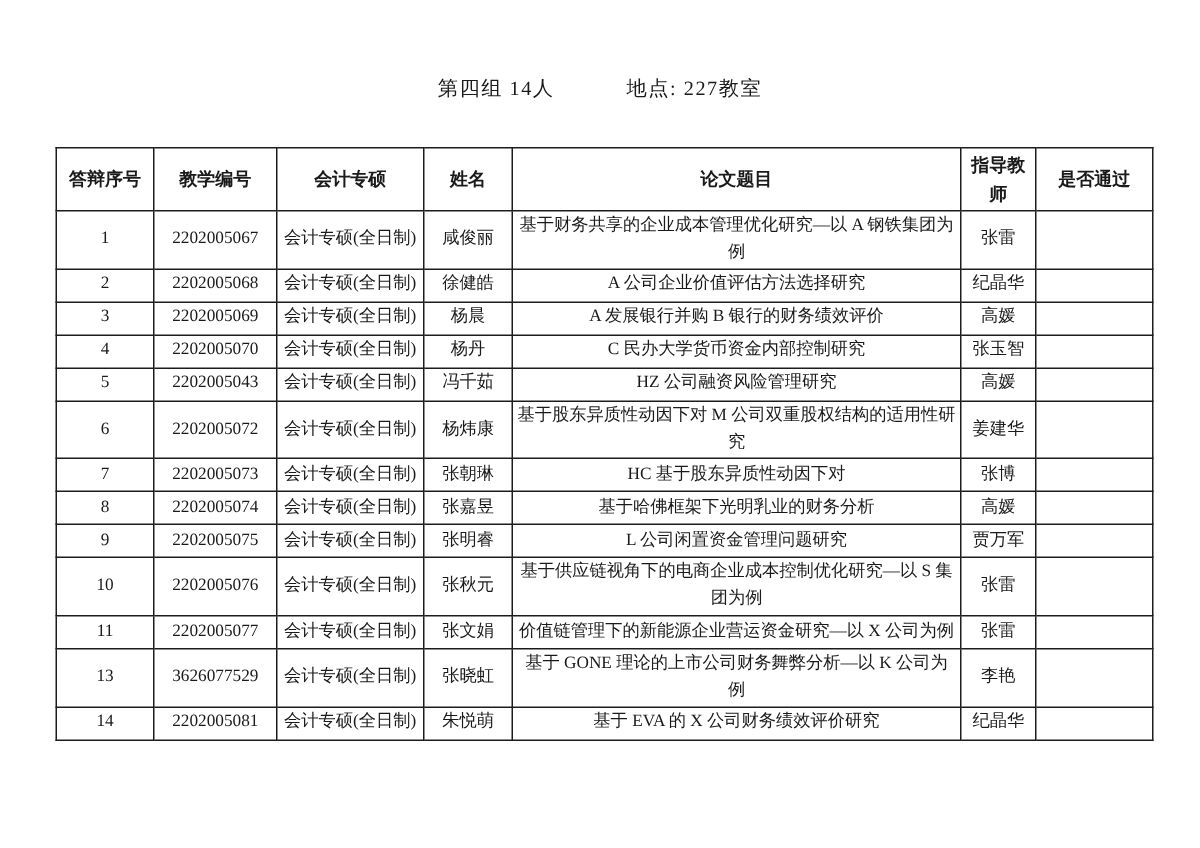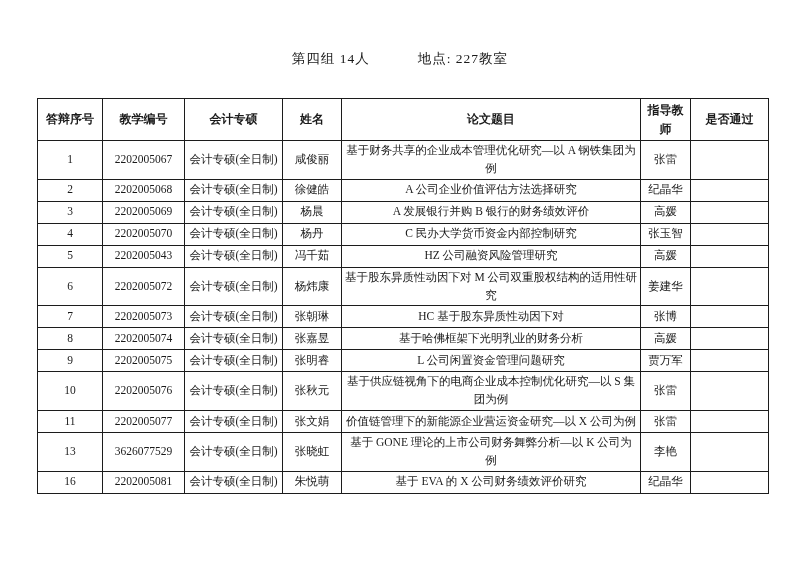--- a/index.html
+++ b/index.html
@@ -197,21 +197,21 @@
         <tr>
         <td>13</td>
         <td>3626077529</td>
         <td>会计专硕(全日制)</td>
         <td>张晓虹</td>
         <td>基于 GONE 理论的上市公司财务舞弊分析—以 K 公司为例</td>
         <td>李艳</td>
         <td></td>
       </tr>
         <tr>
-        <td>16</td>
+        <td>14</td>
         <td>2202005081</td>
         <td>会计专硕(全日制)</td>
         <td>朱悦萌</td>
         <td>基于 EVA 的 X 公司财务绩效评价研究</td>
         <td>纪晶华</td>
         <td></td>
       </tr>
       </tbody>
   </table>
 

